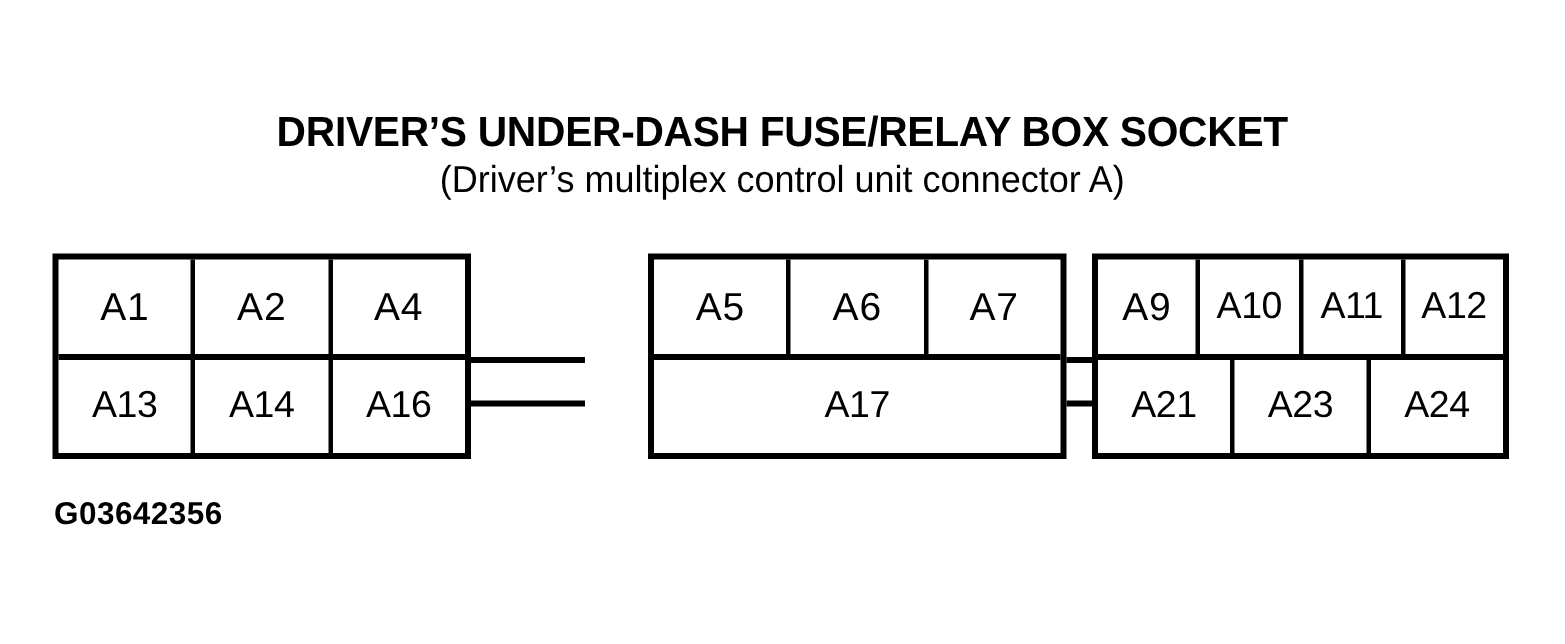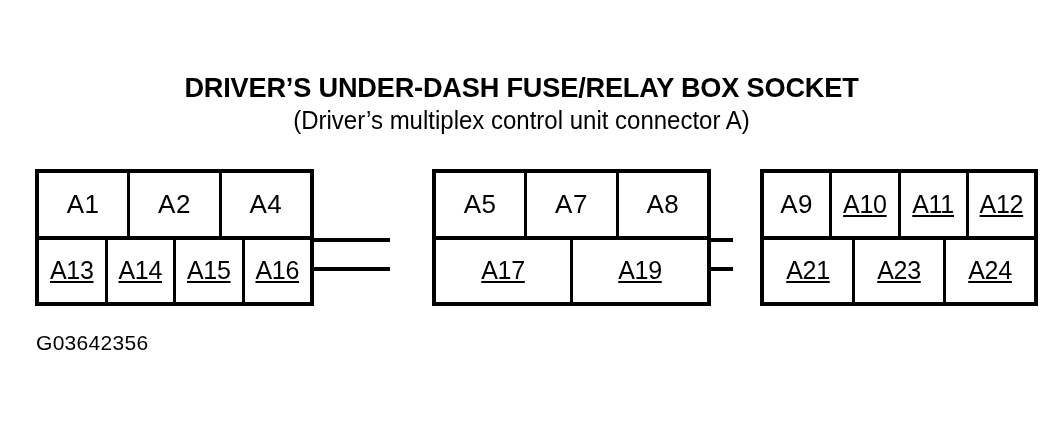--- a/index.html
+++ b/index.html
@@ -86,47 +86,46 @@
     letter-spacing: 0.5px;
     white-space: nowrap;
     overflow: hidden;
   }
   .conn-cell:last-child {
     border-right: none;
   }
   .conn-cell.wide-label {
     font-size: 25px;
     letter-spacing: -0.3px;
-    text-decoration: underline;
   }
 
   
   #block-left   { left: 35px;  top: 169px; width: 279px; height: 137px; }
   #block-middle { left: 385px; top: 169px; width: 279px; height: 137px; margin-left: 47px; }
-  #block-right  { left: 760px; top: 169px; width: 278px; height: 137px; }
+  #block-right  { left: 728px; top: 169px; width: 278px; height: 137px; }
 
   
   .wire {
     position: absolute;
     background: #000000;
     height: 4px;
     z-index: 1;
   }
   #wire-upper-1 { left: 310px; top: 238px; width: 80px; }
   #wire-lower-1 { left: 310px; top: 267px; width: 80px; }
   #wire-upper-2 { left: 660px; top: 238px; width: 73px; }
   #wire-lower-2 { left: 660px; top: 267px; width: 73px; }
 
   
   .figure-caption {
     position: absolute;
     left: 36px;
     top: 331px;
     font-size: 21px;
-    font-weight: normal;
+    font-weight: bold;
     letter-spacing: 0.3px;
     line-height: 24px;
     white-space: nowrap;
   }
 </style>
 </head>
 <body>
 
 <div id="diagram-root">
 
@@ -142,34 +141,32 @@
 
   <div class="conn-block" id="block-left">
     <div class="conn-row row-top">
       <div class="conn-cell">A1</div>
       <div class="conn-cell">A2</div>
       <div class="conn-cell">A4</div>
     </div>
     <div class="conn-row row-bottom">
       <div class="conn-cell wide-label">A13</div>
       <div class="conn-cell wide-label">A14</div>
-      <div class="conn-cell wide-label">A15</div>
       <div class="conn-cell wide-label">A16</div>
     </div>
   </div>
 
   <div class="conn-block" id="block-middle">
     <div class="conn-row row-top">
       <div class="conn-cell">A5</div>
+      <div class="conn-cell">A6</div>
       <div class="conn-cell">A7</div>
-      <div class="conn-cell">A8</div>
     </div>
     <div class="conn-row row-bottom">
       <div class="conn-cell wide-label">A17</div>
-      <div class="conn-cell wide-label">A19</div>
     </div>
   </div>
 
   <div class="conn-block" id="block-right">
     <div class="conn-row row-top">
       <div class="conn-cell">A9</div>
       <div class="conn-cell wide-label">A10</div>
       <div class="conn-cell wide-label">A11</div>
       <div class="conn-cell wide-label">A12</div>
     </div>

